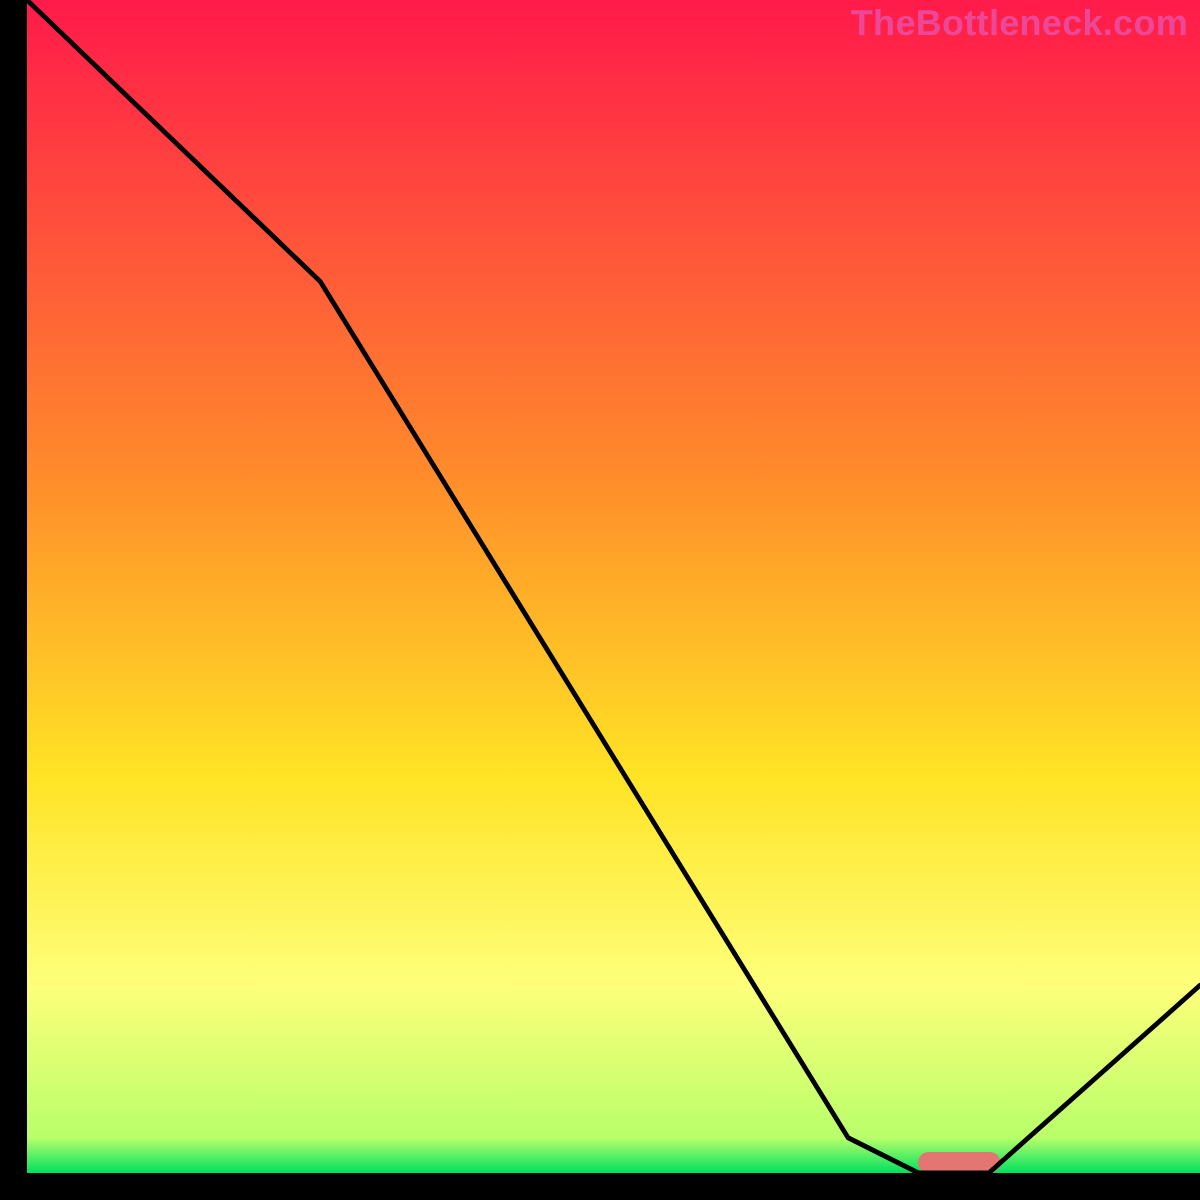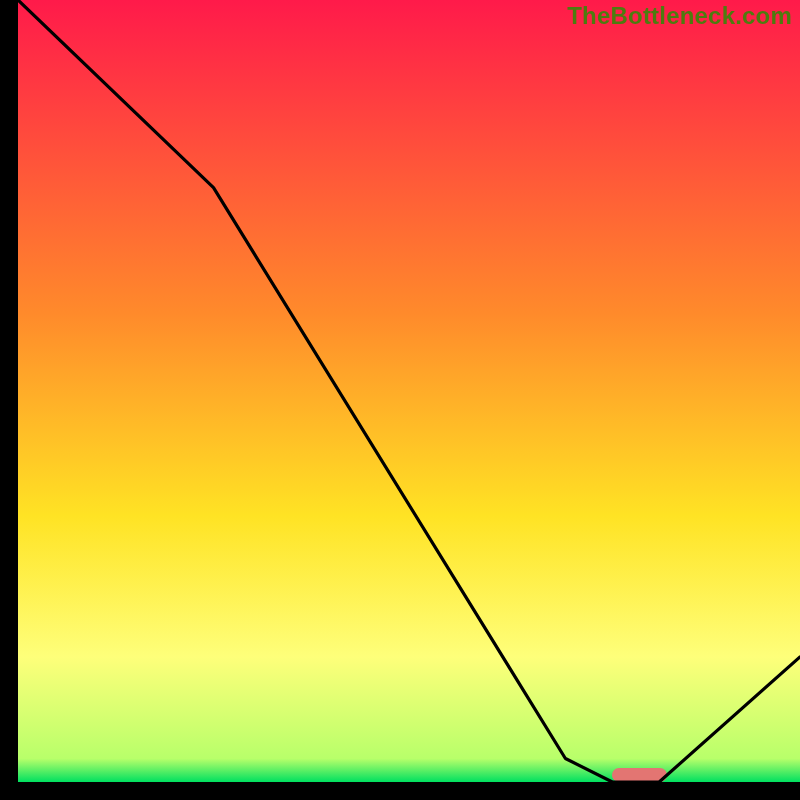--- a/index.html
+++ b/index.html
@@ -15,21 +15,21 @@
     width: 800px;
     height: 800px;
   }
   .watermark {
     position: absolute;
     top: 2px;
     right: 8px;
     font-family: Arial, Helvetica, sans-serif;
     font-size: 24px;
     font-weight: bold;
-    color: #4d7c0f;
+    color: #ec4899;
     letter-spacing: 0.2px;
     z-index: 10;
     text-align: right;
   }
   .axis-v {
     position: absolute;
     left: 0;
     top: 0;
     width: 18px;
     height: 800px;

